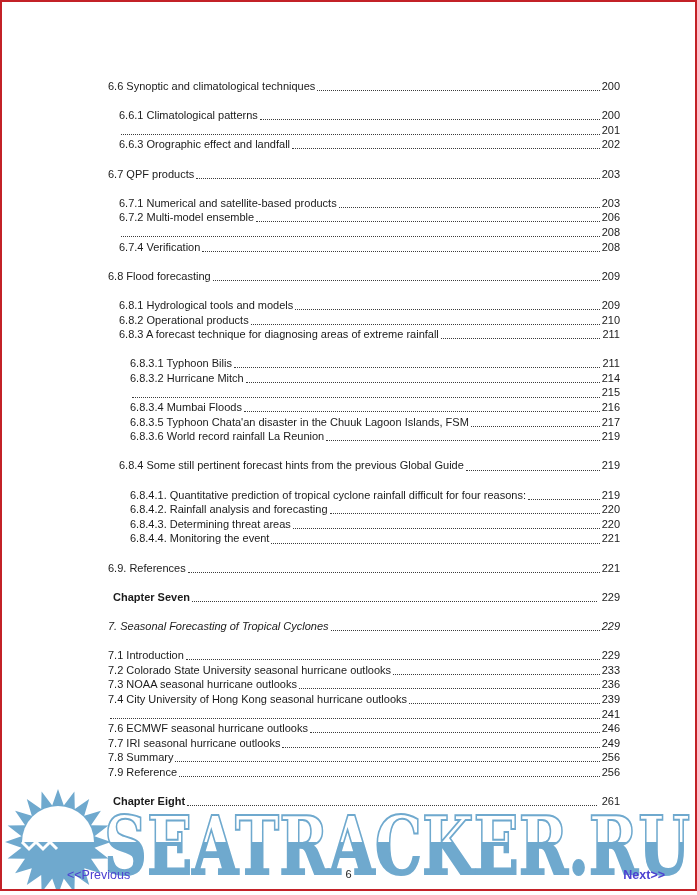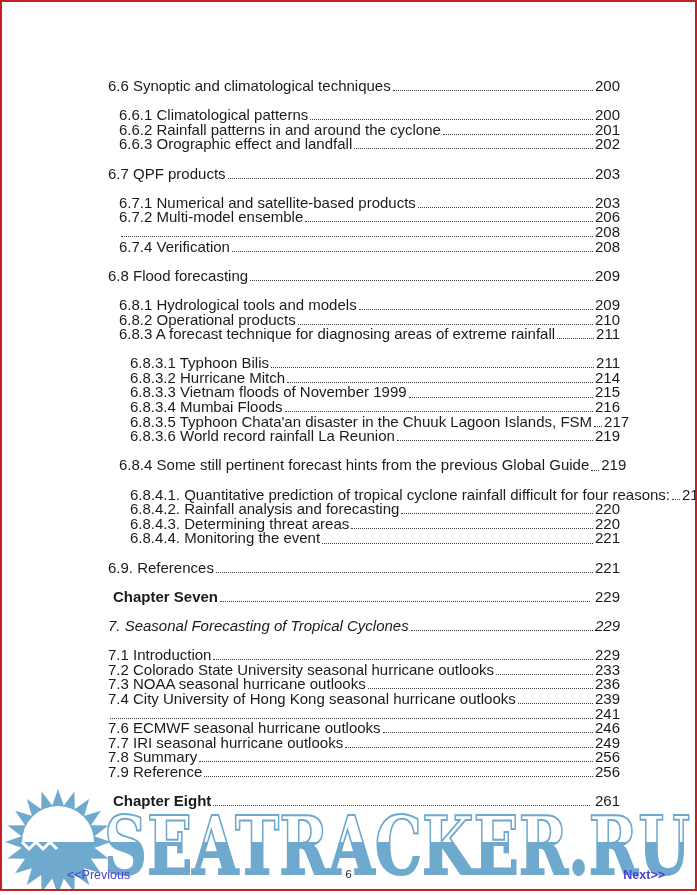--- a/index.html
+++ b/index.html
@@ -3,21 +3,21 @@
 <meta charset="utf-8">
 <style>
   * { margin:0; padding:0; box-sizing:border-box; }
   html,body { width:697px; height:895px; background:#ffffff; font-family:"Liberation Sans", sans-serif; }
   .page {
     position:relative; width:697px; height:891px; background:#ffffff;
     border:2px solid #C32127; overflow:hidden;
   }
   
   .toc { position:absolute; left:83px; top:77px; width:535px; color:#1b1b1b; }
-  .toc-row { display:flex; align-items:flex-end; font-size:15px; line-height:14.6px; }
+  .toc-row { display:flex; align-items:flex-end; font-size:11px; line-height:14.6px; }
   .toc-row.gap { margin-top:14.6px; }
   .lvl0 { padding-left:0; } .lvl1 { padding-left:23px; }
   .lvl2 { padding-left:34px; } .lvl3 { padding-left:45px; }
   .toc-label { white-space:nowrap; }
   .toc-dots { flex:1 1 auto; border-bottom:1.3px dotted #3c3c3c; margin:0 2px 2.5px 2px; min-width:8px; }
   .toc-page { white-space:nowrap; }
   .bold .toc-label { font-weight:bold;margin-left:28px; }
   .bold .toc-dots { margin-right:5px; }
   .italic { font-style:italic; }
   
@@ -39,21 +39,20 @@
         <span class="toc-label">6.6 Synoptic and climatological techniques</span>
         <span class="toc-dots"></span>
         <span class="toc-page">200</span>
       </div>
       <div class="toc-row lvl2 gap">
         <span class="toc-label">6.6.1 Climatological patterns</span>
         <span class="toc-dots"></span>
         <span class="toc-page">200</span>
       </div>
       <div class="toc-row lvl2">
-        <span class="toc-label">6.6.2 Rainfall patterns in and around the cyclone</span>
         <span class="toc-dots"></span>
         <span class="toc-page">201</span>
       </div>
       <div class="toc-row lvl2">
         <span class="toc-label">6.6.3 Orographic effect and landfall</span>
         <span class="toc-dots"></span>
         <span class="toc-page">202</span>
       </div>
       <div class="toc-row lvl1 gap">
         <span class="toc-label">6.7 QPF products</span>
@@ -103,21 +102,20 @@
         <span class="toc-label">6.8.3.1 Typhoon Bilis</span>
         <span class="toc-dots"></span>
         <span class="toc-page">211</span>
       </div>
       <div class="toc-row lvl3">
         <span class="toc-label">6.8.3.2 Hurricane Mitch</span>
         <span class="toc-dots"></span>
         <span class="toc-page">214</span>
       </div>
       <div class="toc-row lvl3">
-        <span class="toc-label">6.8.3.3 Vietnam floods of November 1999</span>
         <span class="toc-dots"></span>
         <span class="toc-page">215</span>
       </div>
       <div class="toc-row lvl3">
         <span class="toc-label">6.8.3.4 Mumbai Floods</span>
         <span class="toc-dots"></span>
         <span class="toc-page">216</span>
       </div>
       <div class="toc-row lvl3">
         <span class="toc-label">6.8.3.5 Typhoon Chata'an disaster in the Chuuk Lagoon Islands, FSM</span>

